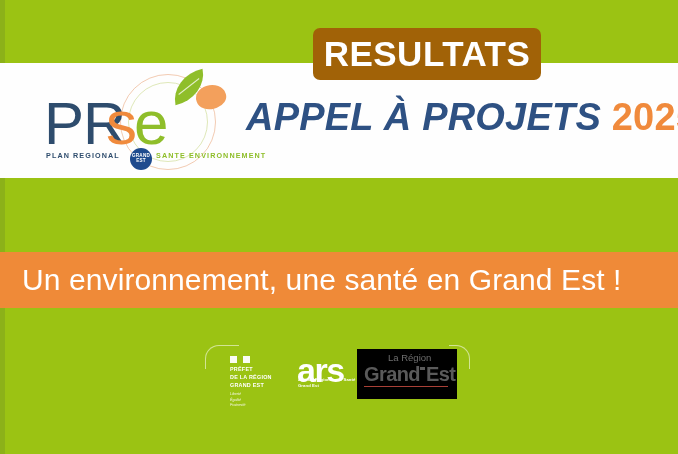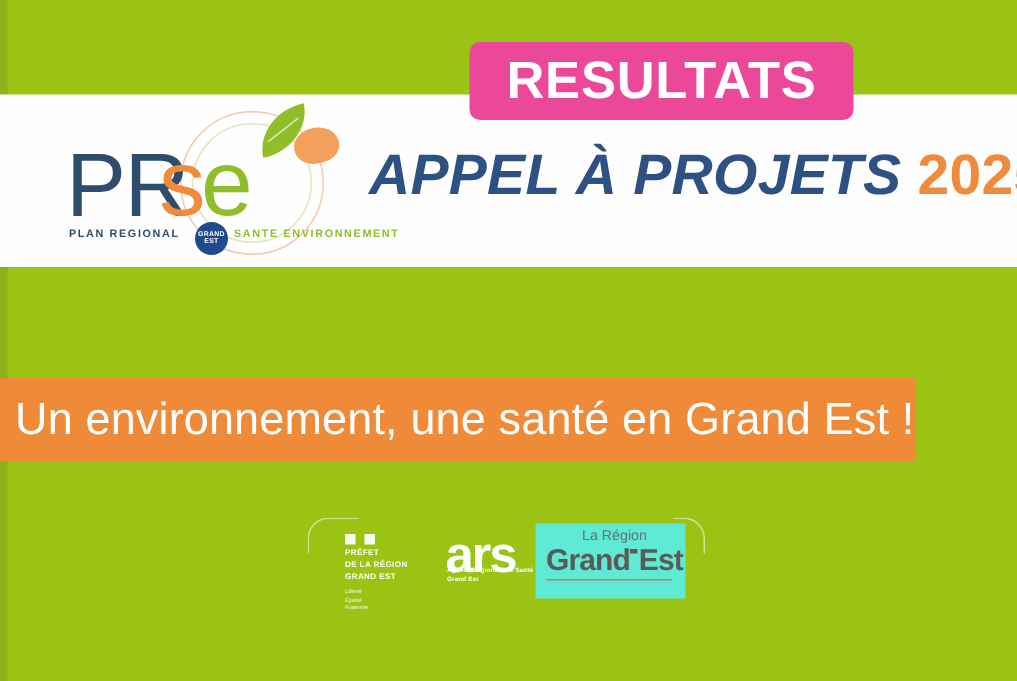--- a/index.html
+++ b/index.html
@@ -147,23 +147,23 @@
     font-weight: 700;
     white-space: nowrap;
     text-align: center;
   }
 
   
   .resultats {
     position: absolute;
     left: 313px;
     top: 28px;
-    width: 256px;
+    width: 228px;
     height: 52px;
-    background: #ec4899;
+    background: #a16207;
     border-radius: 7px;
     color: #FFFFFF;
     font-size: 35px;
     font-weight: 700;
     letter-spacing: .5px;
     display: flex;
     align-items: center;
     justify-content: center;
     box-sizing: border-box;
   }
@@ -180,27 +180,27 @@
     line-height: 1;
   }
   .aap .blue { color: #2E5183; font-style: italic; }
   .aap .orange { color: #F08A3C; }
 
   
   .slogan {
     position: absolute;
     left: 0;
     top: 252px;
-    width: 610px;
+    width: 678px;
     height: 56px;
     background: #EF8A38;
     display: flex;
     align-items: center;
     box-sizing: border-box;
-    padding-left: 10px;
+    padding-left: 22px;
   }
   .slogan span {
     color: #FFFFFF;
     font-size: 30px;
     font-weight: 400;
     letter-spacing: .1px;
     white-space: nowrap;
   }
 
   
@@ -287,21 +287,21 @@
     line-height: 1.5;
     letter-spacing: .1px;
     white-space: nowrap;
   }
 
   
   .logo-region {
     position: absolute;
     left: 152px; top: 4px;
     width: 100px; height: 50px;
-    background: #5eead4;
+    background: #000000;
     padding: 4px 7px;
     box-sizing: border-box;
   }
   .region-top {
     font-size: 9.5px;
     color: #6E6E6E;
     font-weight: 400;
     line-height: 1;
     margin-left: 24px;
   }

